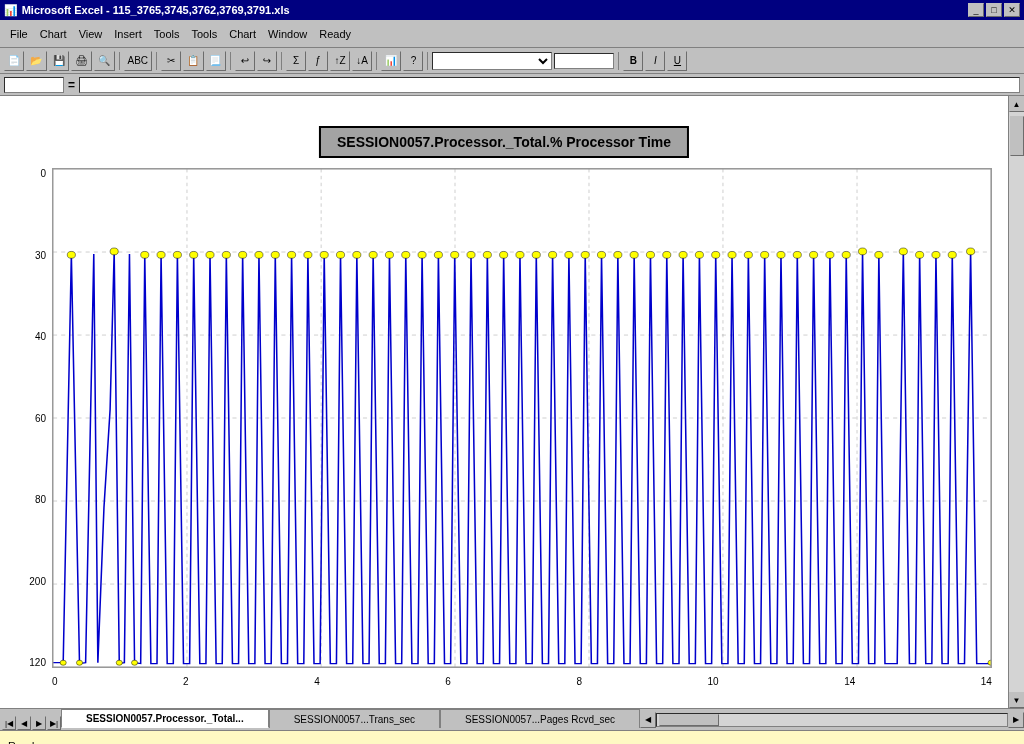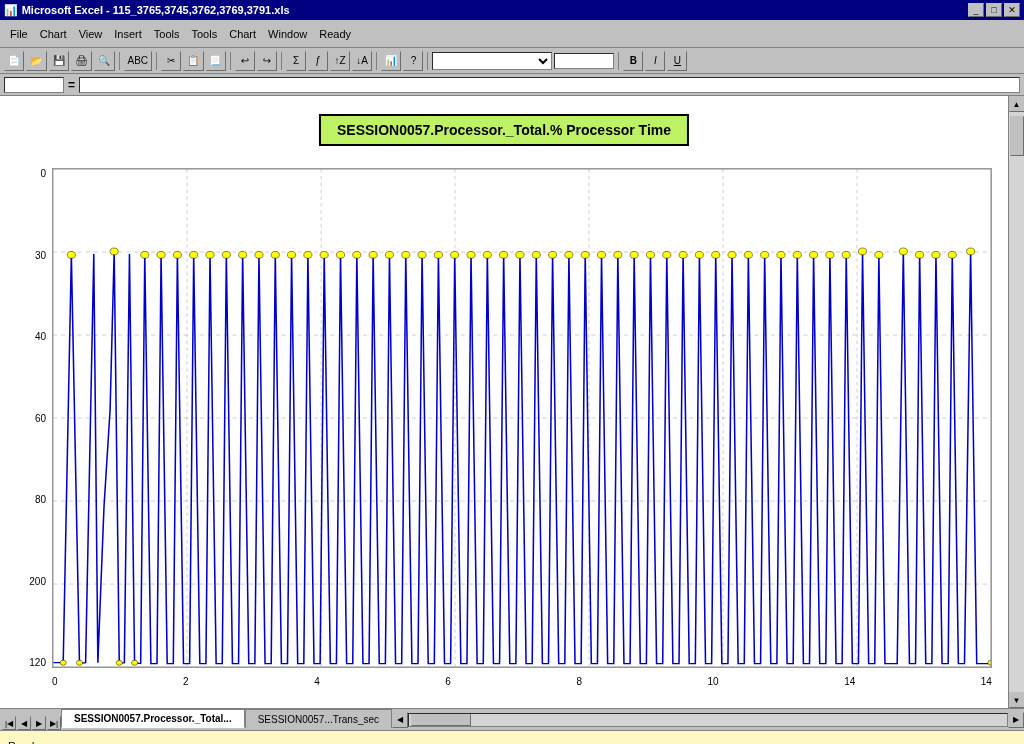--- a/index.html
+++ b/index.html
@@ -115,22 +115,22 @@
       overflow: hidden;
     }
 
     .chart-title-box {
       border: 2px solid black;
       padding: 6px 16px;
       font-size: 14px;
       font-weight: bold;
       text-align: center;
       display: inline-block;
-      margin: 4px auto;
-      background: #bef264;
+      margin: 16px auto;
+      background: #a3a3a3;
       position: absolute;
       top: 14px;
       left: 50%;
       transform: translateX(-50%);
       white-space: nowrap;
     }
 
     .chart-plot {
       position: absolute;
       top: 72px;
@@ -201,21 +201,21 @@
     }
     .tab-nav-btn {
       width: 14px; height: 14px;
       background: #c0c0c0;
       border: 1px outset #c0c0c0;
       font-size: 8px;
       cursor: pointer;
       display: flex; align-items: center; justify-content: center;
     }
     .sheet-tab {
-      padding: 2px 12px;
+      padding: 2px 24px;
       background: #c0c0c0;
       border: 1px solid #808080;
       border-bottom: none;
       font-size: 10px;
       cursor: pointer;
       height: 19px;
       display: flex; align-items: center;
     }
     .sheet-tab.active {
       background: white;
@@ -644,20 +644,21 @@
 
 <div class="bottom-bar">
   <div style="display:flex; align-items:flex-end; padding: 2px 0 0 2px; gap:1px;">
     <button class="tab-nav-btn">|◀</button>
     <button class="tab-nav-btn">◀</button>
     <button class="tab-nav-btn">▶</button>
     <button class="tab-nav-btn">▶|</button>
   </div>
   <div class="sheet-tab active">SESSION0057.Processor._Total...</div>
   <div class="sheet-tab">SESSION0057...Trans_sec</div>
+  <div class="sheet-tab">SESSION0057...Pages Rcvd_sec</div>
   <div class="h-scrollbar">
     <button class="h-scroll-btn">◀</button>
     <div class="h-scroll-track">
       <div class="h-scroll-thumb"></div>
     </div>
     <button class="h-scroll-btn">▶</button>
   </div>
 </div>
 
 <div class="status-bar">

